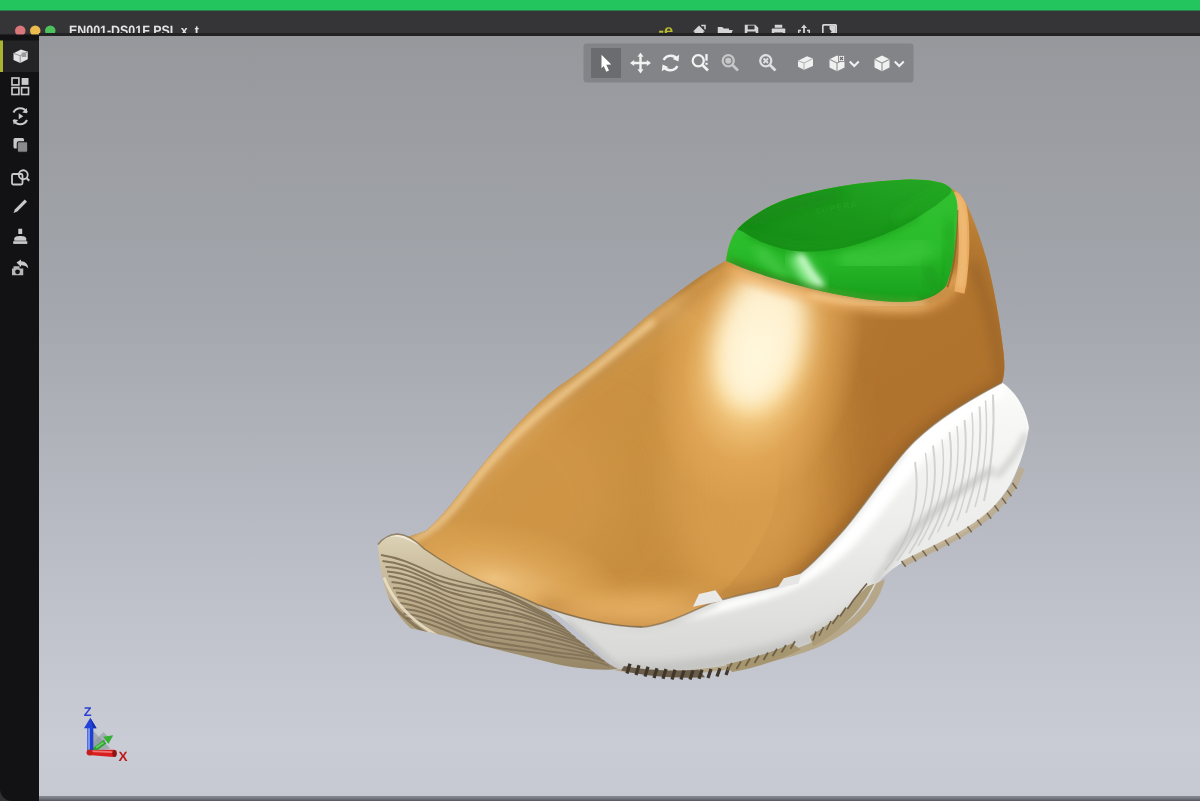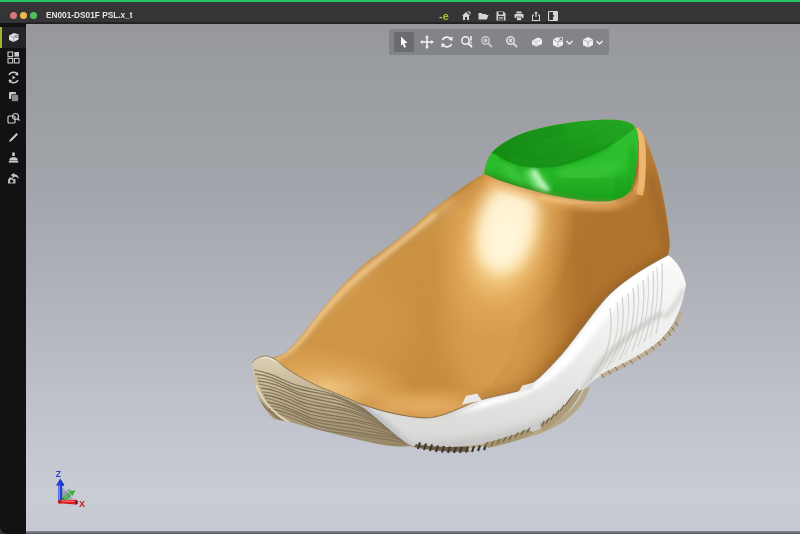--- a/index.html
+++ b/index.html
@@ -1,19 +1,19 @@
 <!DOCTYPE html>
 <html><head>
 <meta charset="utf-8">
 <style>
   * { margin:0; padding:0; box-sizing:border-box; }
   html,body { width:800px; height:534px; overflow:hidden; font-family:"Liberation Sans", sans-serif; }
   #win { position:relative; width:800px; height:534px; background:#323235; }
   
-  #titlebar { position:absolute; left:0; top:0; width:800px; height:22px; background:#353538; border-top:2px solid #22c55e; }
+  #titlebar { position:absolute; left:0; top:0; width:800px; height:22px; background:#353538; border-top:7px solid #22c55e; }
   .tl { position:absolute; top:10px; width:7px; height:7px; border-radius:50%; }
   #tl-r { left:10px; background:#d9777b; }
   #tl-y { left:20px; background:#ecbb4d; }
   #tl-g { left:30px; background:#4dc15c; }
   #title { position:absolute; left:46px; top:8px; font-size:9px; font-weight:bold; color:#e4e4e6; letter-spacing:0; transform:scaleX(0.92); transform-origin:0 0; }
   .tbicon { position:absolute; top:9px; }
   
   #sidebar { position:absolute; left:0; top:23px; width:26px; height:511px; background:#121214; border-radius:0 0 0 8px; }
   .sbi { position:absolute; left:7px; width:13px; height:13px; }
   #sbsel { position:absolute; left:0; top:4px; width:26px; height:21px; background:#242427; }

